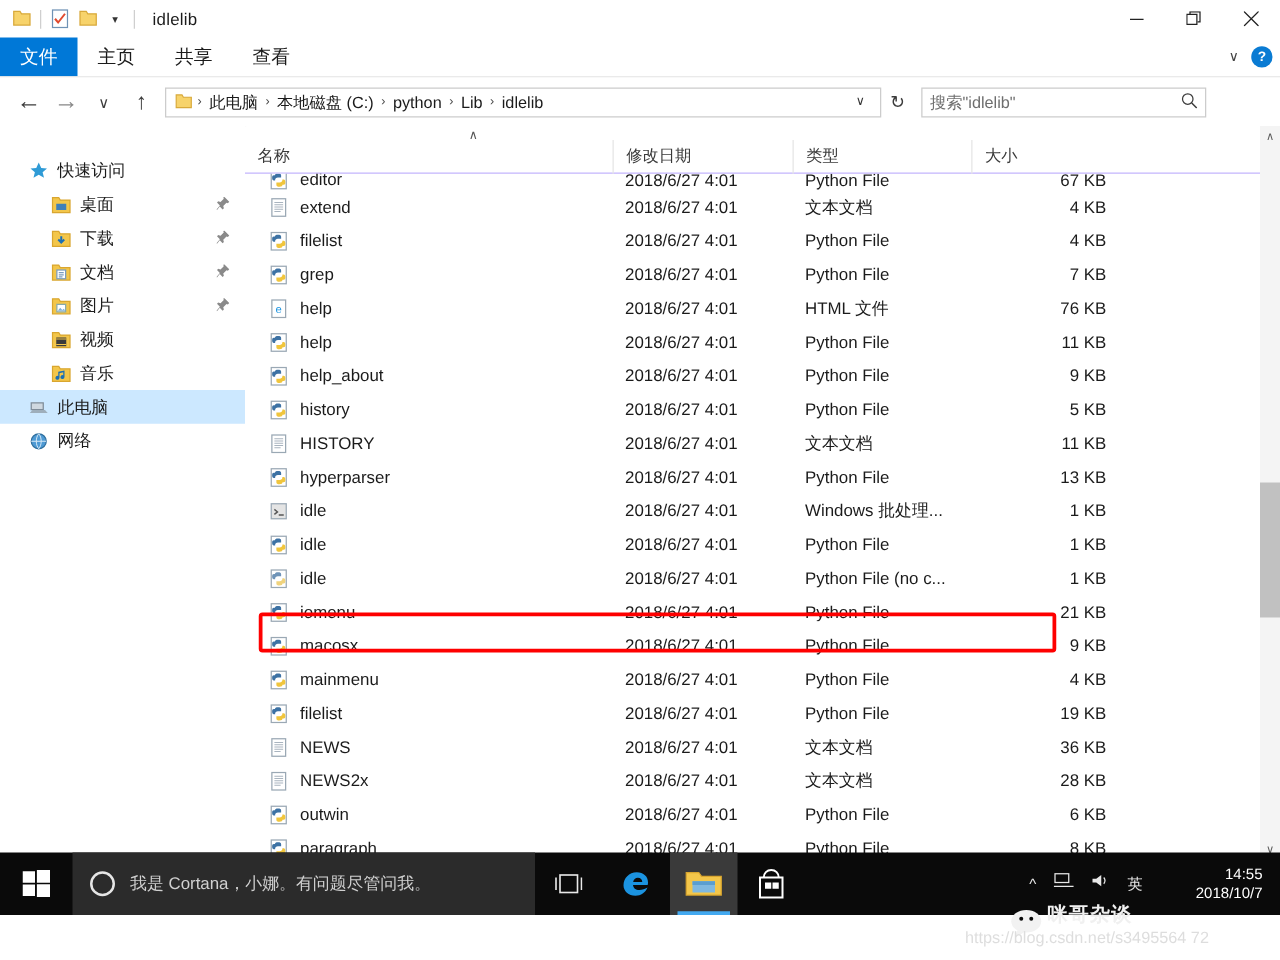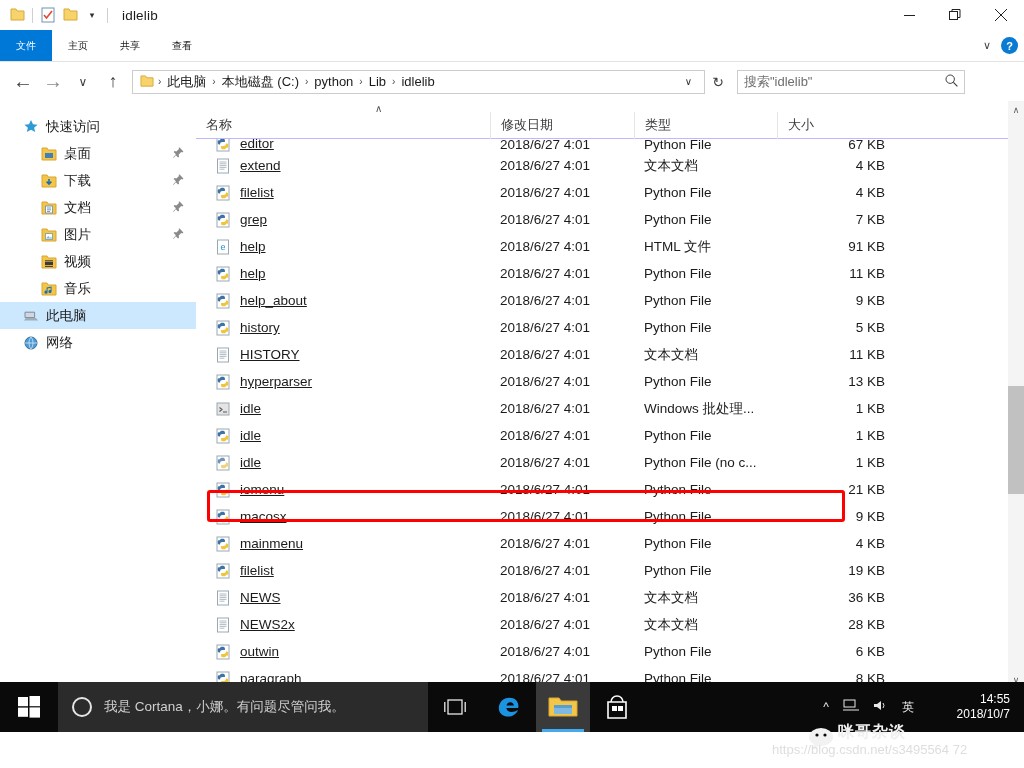--- a/index.html
+++ b/index.html
@@ -28,21 +28,21 @@
   .wbtn { width: 46px; height: 30px; display: flex; align-items: center; justify-content: center; }
   .wbtn svg { display: block; }
 
   
   .tabsbar {
     position: absolute; left: 0; top: 30px; width: 1024px; height: 31px;
     background: #ffffff; display: flex; align-items: stretch;
   }
   .tab {
     display: flex; align-items: center; justify-content: center;
-    padding: 0 16px; font-size: 10px; color: #1b1b1b; height: 31px;
+    padding: 0 16px; font-size: 15px; color: #1b1b1b; height: 31px;
   }
   .tab.active { background: #0078d7; color: #ffffff; }
   .ribbon-right { position: absolute; right: 6px; top: 0; height: 31px; display: flex; align-items: center; gap: 10px; }
   .ribbon-chev { font-size: 11px; color: #444; }
   .helpbtn {
     width: 17px; height: 17px; border-radius: 50%; background: #0a7bd3; color: #fff;
     font-size: 11px; font-weight: bold; display: flex; align-items: center; justify-content: center;
   }
   .ribbon-sep { position: absolute; left: 0; top: 61px; width: 1024px; height: 1px; background: #e3e3e3; }
 
@@ -71,21 +71,21 @@
     display: flex; align-items: center; padding: 0 6px; background: #fff;
   }
   .search-ph { flex: 1; font-size: 13px; color: #6e6e6e; }
   .search-ico { font-size: 13px; color: #3c3c3c; }
 
   
   .body { position: absolute; left: 0; top: 101px; width: 1024px; height: 587px; background: #fff; }
 
   
   .sidebar {
-    position: absolute; left: 0; top: 4px; width: 196px; height: 587px;
+    position: absolute; left: 0; top: 14px; width: 196px; height: 587px;
     background: #ffffff; overflow: hidden; padding-top: 8px;
   }
   .nav-item {
     height: 27px; display: flex; align-items: center; position: relative;
     font-size: 13.5px; color: #1b1b1b;
   }
   .nav-item.sel { background: #cce8ff; }
   .nav-label { white-space: nowrap; }
   .nav-ico { width: 17px; height: 17px; margin-right: 7px; display: flex; align-items: center; justify-content: center; flex: 0 0 17px; }
   .pin { position: absolute; right: 12px; top: 7px; width: 11px; height: 13px; }
@@ -109,21 +109,21 @@
   .col-date { width: 144px; }
   .col-type { width: 143px; }
   .col-size { width: 130px; }
 
   .rows {
     position: absolute; left: 0; top: 38px; width: 812px; height: 549px; overflow: hidden;
   }
   .row { height: 27px; display: flex; align-items: center; position: relative; }
   .row.clip-top { height: 13px; align-items: flex-end; overflow: hidden; }
   .cell { font-size: 13.5px; color: #1b1b1b; display: flex; align-items: center; }
-  .c-name { width: 294px; padding-left: 18px; text-decoration: underline; }
+  .c-name { width: 294px; padding-left: 18px; }
   .c-name .fname { margin-left: 9px; white-space: nowrap; }
   .c-date { width: 144px; padding-left: 10px; color: #1b1b1b; }
   .c-type { width: 143px; padding-left: 10px; white-space: nowrap; overflow: hidden; }
   .c-size { width: 130px; padding-right: 22px; justify-content: flex-end; }
   .ficon { width: 17px; height: 17px; flex: 0 0 17px; display: flex; align-items: center; justify-content: center; }
 
   
   .annotate {
     position: absolute; left: 207px; top: 389px; width: 638px; height: 32px;
     border: 3px solid #fe0000; border-radius: 3px; pointer-events: none; z-index: 20;
@@ -463,21 +463,21 @@
               <span class="ficon">
                 <svg width="16" height="16" viewBox="0 0 16 16">
                   <rect x="2.5" y="1" width="11" height="14" fill="#fff" stroke="#9aa8b4"></rect>
                   <text x="8" y="11" font-size="9" font-family="Liberation Sans" fill="#1b93e0" text-anchor="middle">e</text>
                 </svg>
               </span>
               <span class="fname">help</span>
             </span>
             <span class="cell c-date">2018/6/27 4:01</span>
             <span class="cell c-type">HTML 文件</span>
-            <span class="cell c-size">91 KB</span>
+            <span class="cell c-size">76 KB</span>
           </div>
           <div class="row">
             <span class="cell c-name">
               <span class="ficon">
                 <svg width="16" height="16" viewBox="0 0 16 16">
                   <rect x="2" y="1" width="12" height="14" fill="#fff" stroke="#9aa8b4"></rect>
                   <path d="M5 4.2c0-1 .7-1.5 2.4-1.5s2.5.5 2.5 1.6V6H7.3c-1.3 0-2.2.8-2.2 2v.4H4c-.8 0-1.3-.8-1.3-2.2S3.2 4.2 4 4.2z" fill="#3d72a4"></path>
                   <path d="M11 11.8c0 1-.7 1.5-2.4 1.5s-2.5-.5-2.5-1.6V10h2.6c1.3 0 2.2-.8 2.2-2v-.4h1.1c.8 0 1.3.8 1.3 2.2s-.5 2-1.3 2z" fill="#f0c53d"></path>
                 </svg>
               </span>

